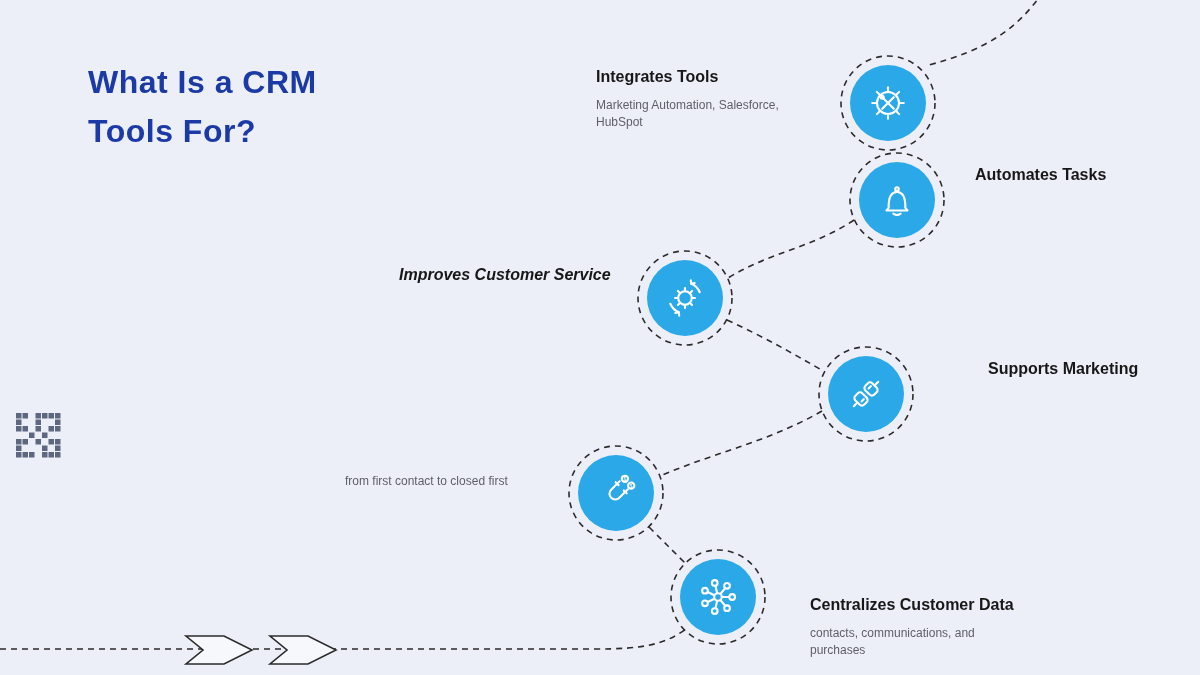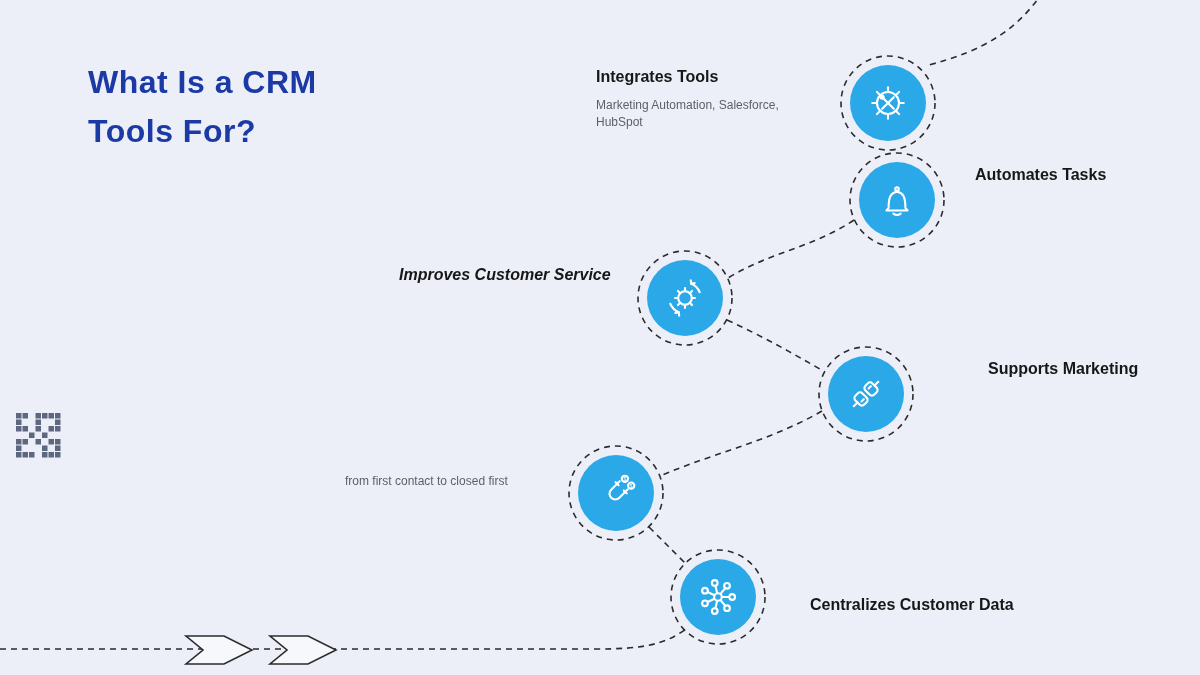--- a/index.html
+++ b/index.html
@@ -195,13 +195,14 @@
     <circle cx="16.9" cy="33.4" r="2.7" fill="#2BA8E8"></circle>
     <circle cx="7.6" cy="26" r="2.7" fill="#2BA8E8"></circle>
     <circle cx="7.6" cy="14" r="2.7" fill="#2BA8E8"></circle>
     <circle cx="16.9" cy="6.6" r="2.7" fill="#2BA8E8"></circle>
     <circle cx="28.6" cy="9.3" r="2.7" fill="#2BA8E8"></circle>
     <circle cx="20" cy="20" r="3.6" fill="#2BA8E8"></circle>
   </svg>
 </div>
 <div class="step" style="left:810px; top:596px; width:220px;">
   <h3>Centralizes Customer Data</h3>
+  <p>contacts, communications, and purchases</p>
 </div>
 
 </body></html>

